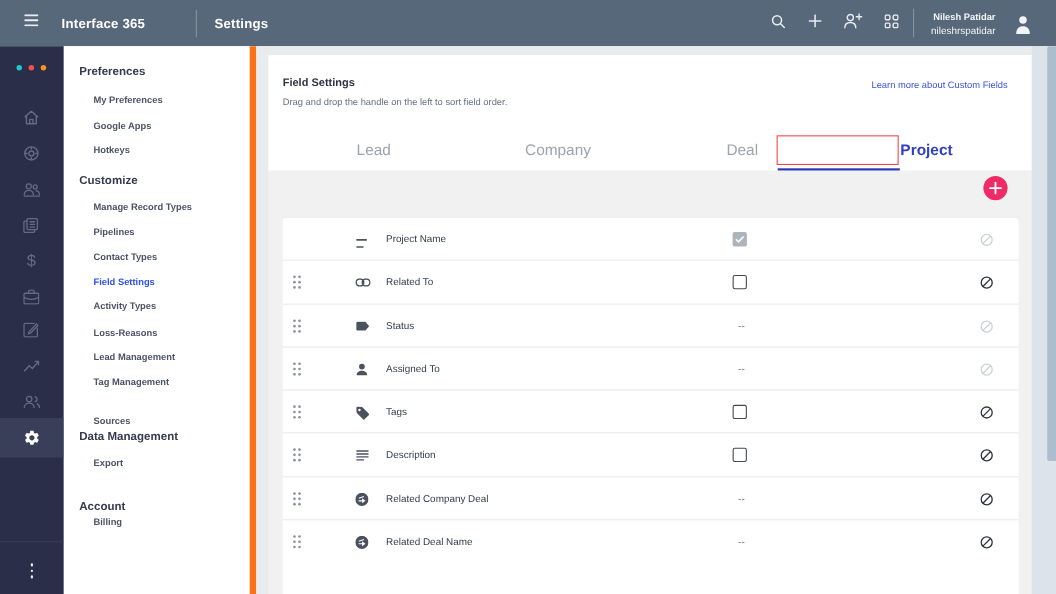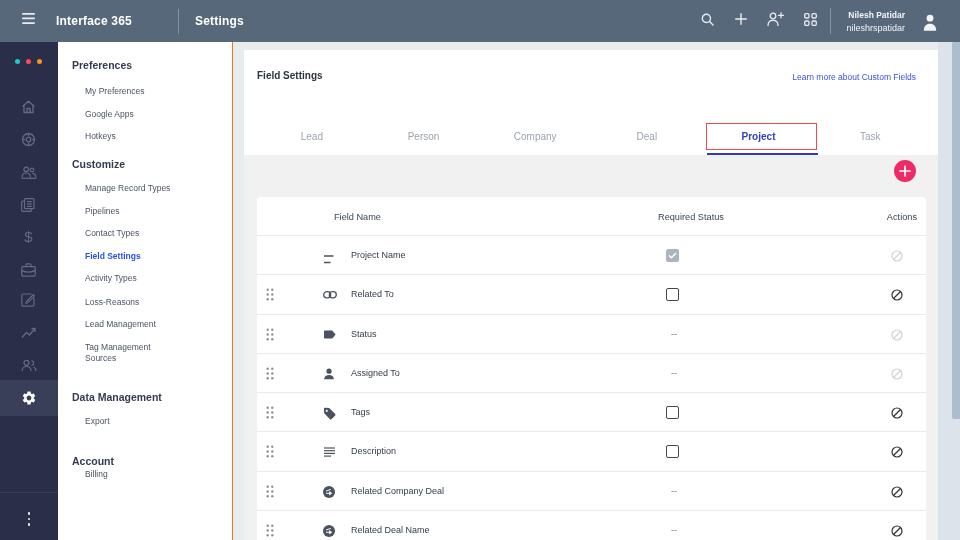--- a/index.html
+++ b/index.html
@@ -15,40 +15,40 @@
 #uname .l1 { font-size:8.5px; font-weight:bold; line-height:13px; }
 #uname .l2 { font-size:9px; line-height:13px; }
 
 
 #sidebar { position:absolute; left:0; top:42px; width:58px; height:498px; background:#2A2E48; }
 #sidebar .sel { position:absolute; left:0; top:338px; width:58px; height:36px; background:#3A3F59; }
 .dot { position:absolute; width:5px; height:5px; border-radius:50%; }
 .sic { position:absolute; left:21px; }
 
 
-#panel { position:absolute; left:58px; top:42px; width:175px; height:498px; background:#FFFFFF; border-right:1px solid #f97316; }
+#panel { position:absolute; left:58px; top:42px; width:175px; height:498px; background:#FFFFFF; border-right:6px solid #f97316; }
 #panel div { position:absolute; font-size:8.5px; line-height:12px; white-space:nowrap; }
 #panel .hd { left:14px; font-weight:bold; font-size:10.5px; color:#333B4D; }
-#panel .it { left:27px; color:#4B5364; }
+#panel .it { left:27px; color:#4B5364;font-weight:bold; }
 #panel .on { color:#2B50E8; font-weight:bold; }
 
 
 #mainbg { position:absolute; left:233px; top:42px; width:705px; height:498px; background:#E9ECEF; }
 #cardtop { position:absolute; left:244px; top:50px; width:694px; height:105px; background:#FFFFFF; }
 #band { position:absolute; left:244px; top:155px; width:694px; height:385px; background:#F1F1F2; }
 #rail { position:absolute; left:938px; top:42px; width:22px; height:498px; background:#DDE3EB; }
 #thumb { position:absolute; left:952px; top:42px; width:8px; height:377px; background:#AEBDCD; border-radius:2px 0 0 2px; }
 
 #cardtop h1 { position:absolute; left:13px; top:19px; font-size:10px; line-height:14px; color:#2B3442; font-weight:bold; }
 #cardtop .desc { position:absolute; left:13px; font-size:8.5px; line-height:11px; color:#66707F; }
 #cardtop .learn { position:absolute; right:22px; top:21.5px; font-size:8.5px; line-height:11px; color:#3A50E0; }
 
 
 #tabs { position:absolute; left:12px; top:62px; width:670px; height:43px; display:flex; }
-#tabs .tab { flex:1 1 0; text-align:center; line-height:49px; font-size:10px; color:#9CA3AB; position:relative; }
+#tabs .tab { flex:1 1 0; text-align:center; line-height:49px; font-size:14px; color:#9CA3AB; position:relative; }
 #tabs .tab.on { color:#323FC3; font-weight:bold; }
 #tabbox { position:absolute; left:462px; top:73px; width:111px; height:27px; border:1px solid #F0484E; }
 #tabul { position:absolute; left:463px; top:103px; width:111px; height:2px; background:#2F38B8; }
 
 
 #plusbtn { position:absolute; left:894px; top:160px; width:22px; height:22px; border-radius:50%; background:#EE2A68; }
 
 
 #table { position:absolute; left:257px; top:197px; width:669px; height:343px; background:#FFFFFF; border-radius:4px 4px 0 0; }
 .thead { position:relative; height:38px; }
@@ -203,59 +203,53 @@
   <div class="it" style="top:88px">Hotkeys</div>
   <div class="hd" style="top:115.5px">Customize</div>
   <div class="it" style="top:140px">Manage Record Types</div>
   <div class="it" style="top:163px">Pipelines</div>
   <div class="it" style="top:185px">Contact Types</div>
   <div class="it on" style="top:207.5px">Field Settings</div>
   <div class="it" style="top:230px">Activity Types</div>
   <div class="it" style="top:253.5px">Loss-Reasons</div>
   <div class="it" style="top:276px">Lead Management</div>
   <div class="it" style="top:298.5px">Tag Management</div>
-  <div class="it" style="top:310px">Sources</div>
+  <div class="it" style="top:334px">Sources</div>
   <div class="hd" style="top:348.5px">Data Management</div>
   <div class="it" style="top:372.5px">Export</div>
   <div class="hd" style="top:413px">Account</div>
   <div class="it" style="top:426px">Billing</div>
 </div>
 
 <div id="mainbg"></div>
 <div id="band"></div>
 <div id="cardtop">
   <h1>Field Settings</h1>
+  <div class="desc" style="top:37px">Drag and drop the handle on the left to sort field order.</div>
   <div class="learn">Learn more about Custom Fields</div>
   <div id="tabbox"></div>
   <div id="tabul"></div>
   <div id="tabs">
     <div class="tab">Lead</div>
-    <div class="tab">Person</div>
     <div class="tab">Company</div>
     <div class="tab">Deal</div>
     <div class="tab on">Project</div>
-    <div class="tab">Task</div>
   </div>
 </div>
 
 <div id="plusbtn">
   <svg style="position:absolute;left:5px;top:5px" width="12" height="12" viewBox="0 0 12 12">
     <g stroke="#FFF" stroke-width="1.7" stroke-linecap="round">
         <line x1="6" y1="1" x2="6" y2="11"></line>
         <line x1="1" y1="6" x2="11" y2="6"></line>
       </g>
   </svg>
 </div>
 
 <div id="table">
-  <div class="thead">
-    <span style="left:77px">Field Name</span>
-    <span style="left:401px">Required Status</span>
-    <span style="right:9px">Actions</span>
-  </div>
 
   <div class="trow">
     <svg class="fic" style="top:18.5px" width="13" height="10" viewBox="0 0 13 10">
       <g stroke="#49525E" stroke-width="1.5">
           <line x1="1" y1="1" x2="10.5" y2="1"></line>
           <line x1="1" y1="7.5" x2="7.5" y2="7.5"></line>
         </g>
     </svg>
     <div class="lbl">Project Name</div>
     <div class="cbchk">

